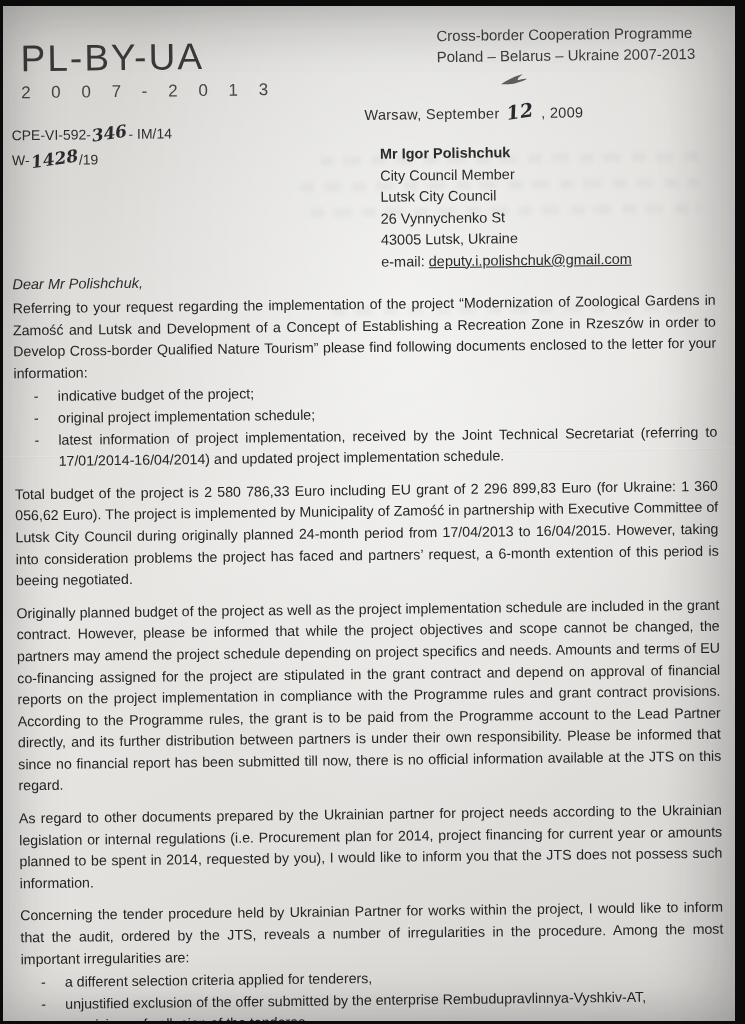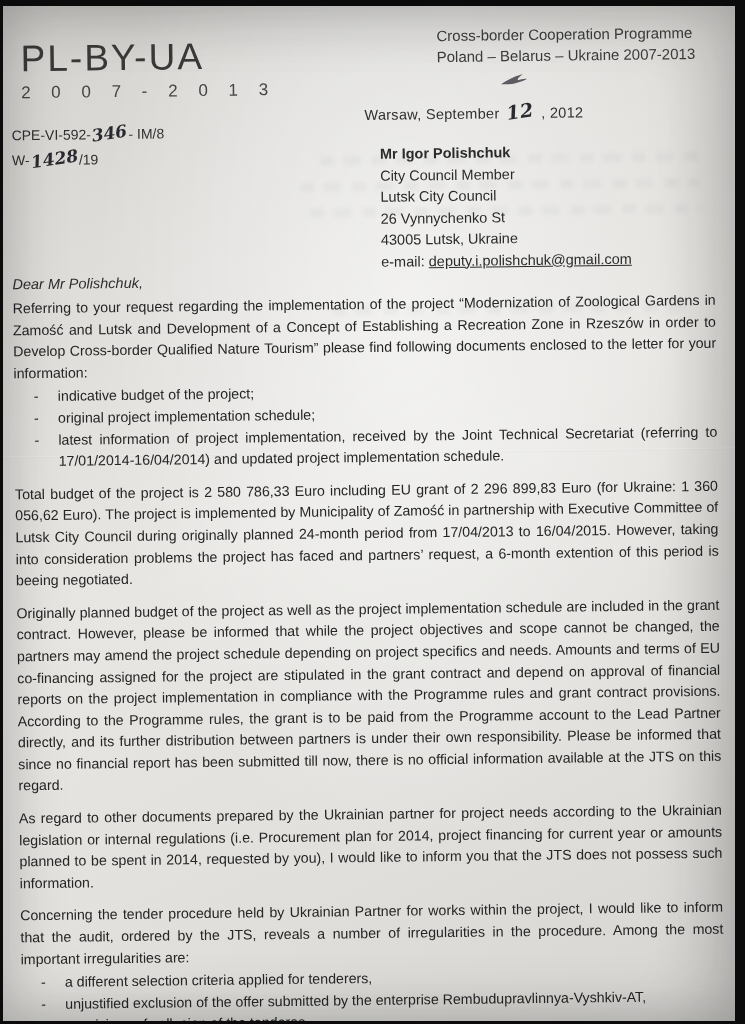--- a/index.html
+++ b/index.html
@@ -75,26 +75,26 @@
       <div>Cross-border Cooperation Programme</div>
       <div>Poland – Belarus – Ukraine 2007-2013</div>
     </div>
     <svg class="penmark" viewBox="0 0 36 22">
       <path d="M4 16 C 10 12, 18 8, 26 6 C 22 9, 20 11, 21 12 C 24 11, 28 10, 30 11 C 26 13, 18 16, 12 16 Z" fill="#3a3a40" opacity="0.8"></path>
     </svg>
 
     <div class="dateline">
       <span>Warsaw, September</span>
       <span class="hand hand-day">12</span>
-      <span>, 2012</span>
+      <span>, 2009</span>
     </div>
 
     <div class="refs">
       <div>
-        <span>CPE-VI-592-</span><span class="hand hand-ref">346</span><span>- IM/8</span>
+        <span>CPE-VI-592-</span><span class="hand hand-ref">346</span><span>- IM/14</span>
       </div>
       <div>
         <span>W-</span><span class="hand hand-ref">1428</span><span>/19</span>
       </div>
     </div>
 
     <div class="recipient">
       <div class="name">Mr Igor Polishchuk</div>
       <div>City Council Member</div>
       <div>Lutsk City Council</div>

